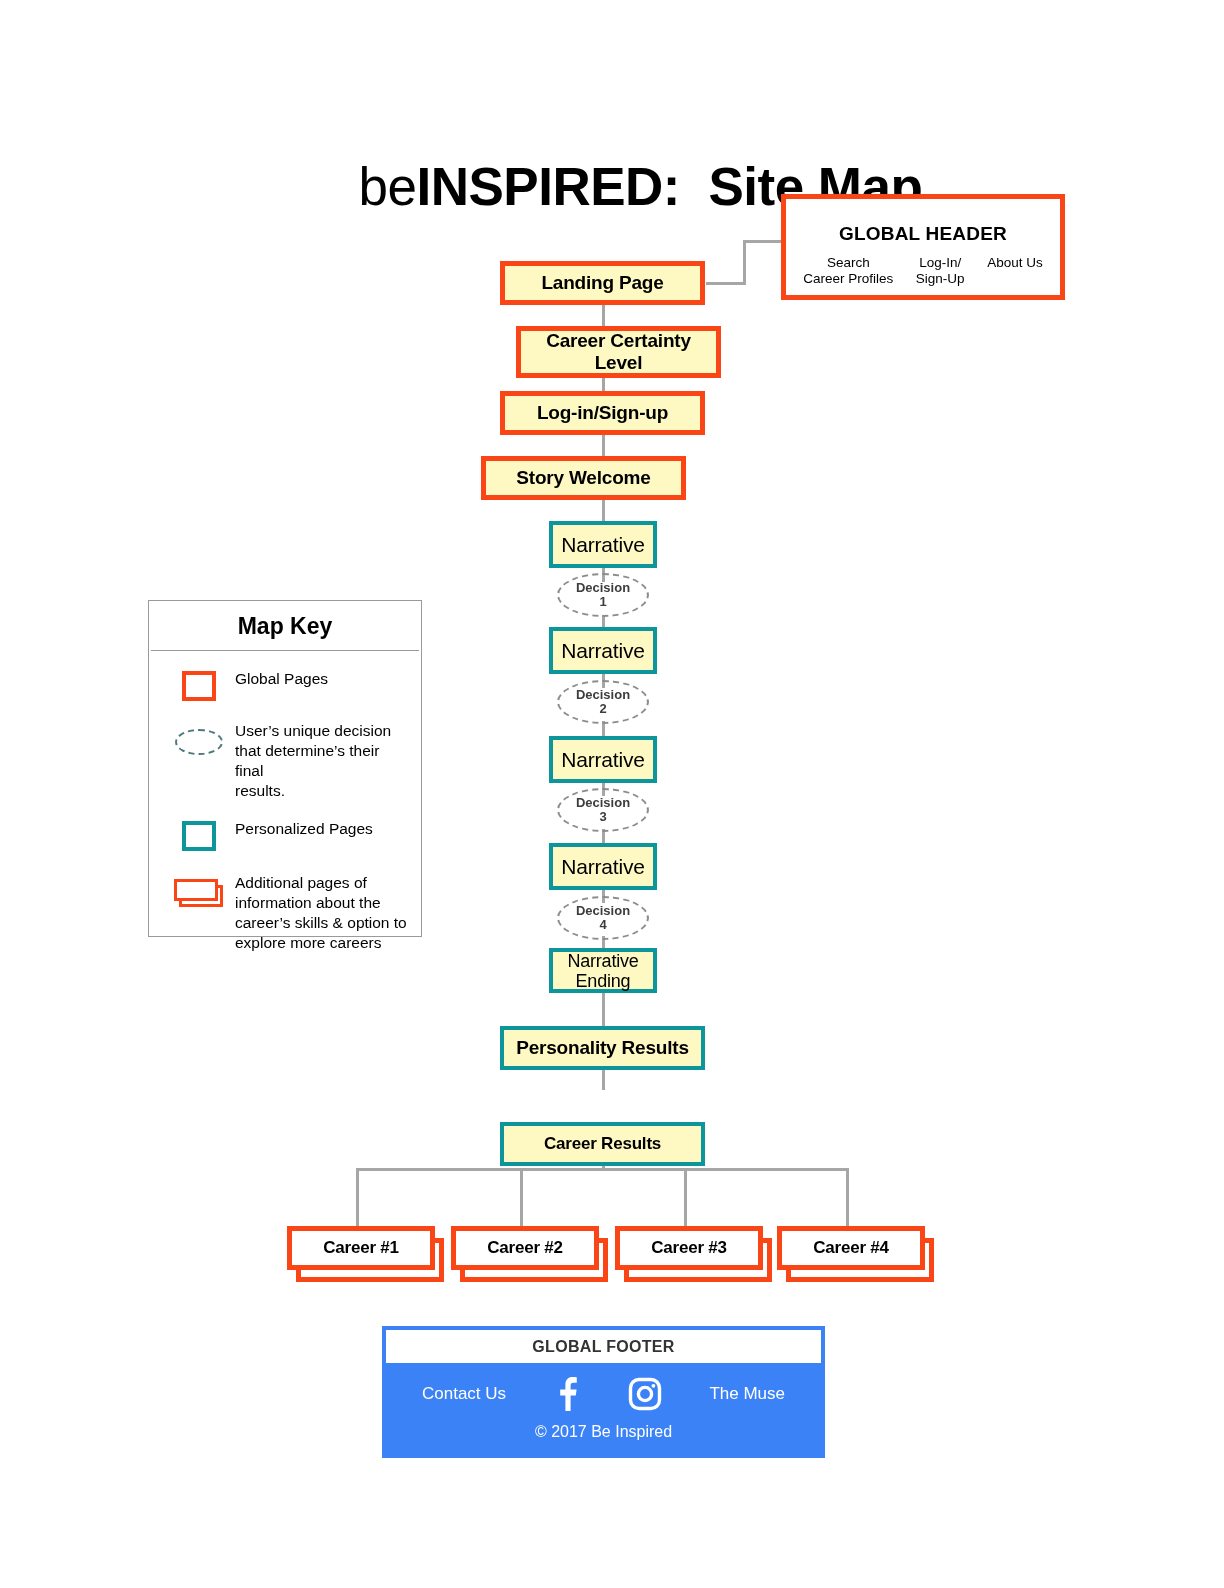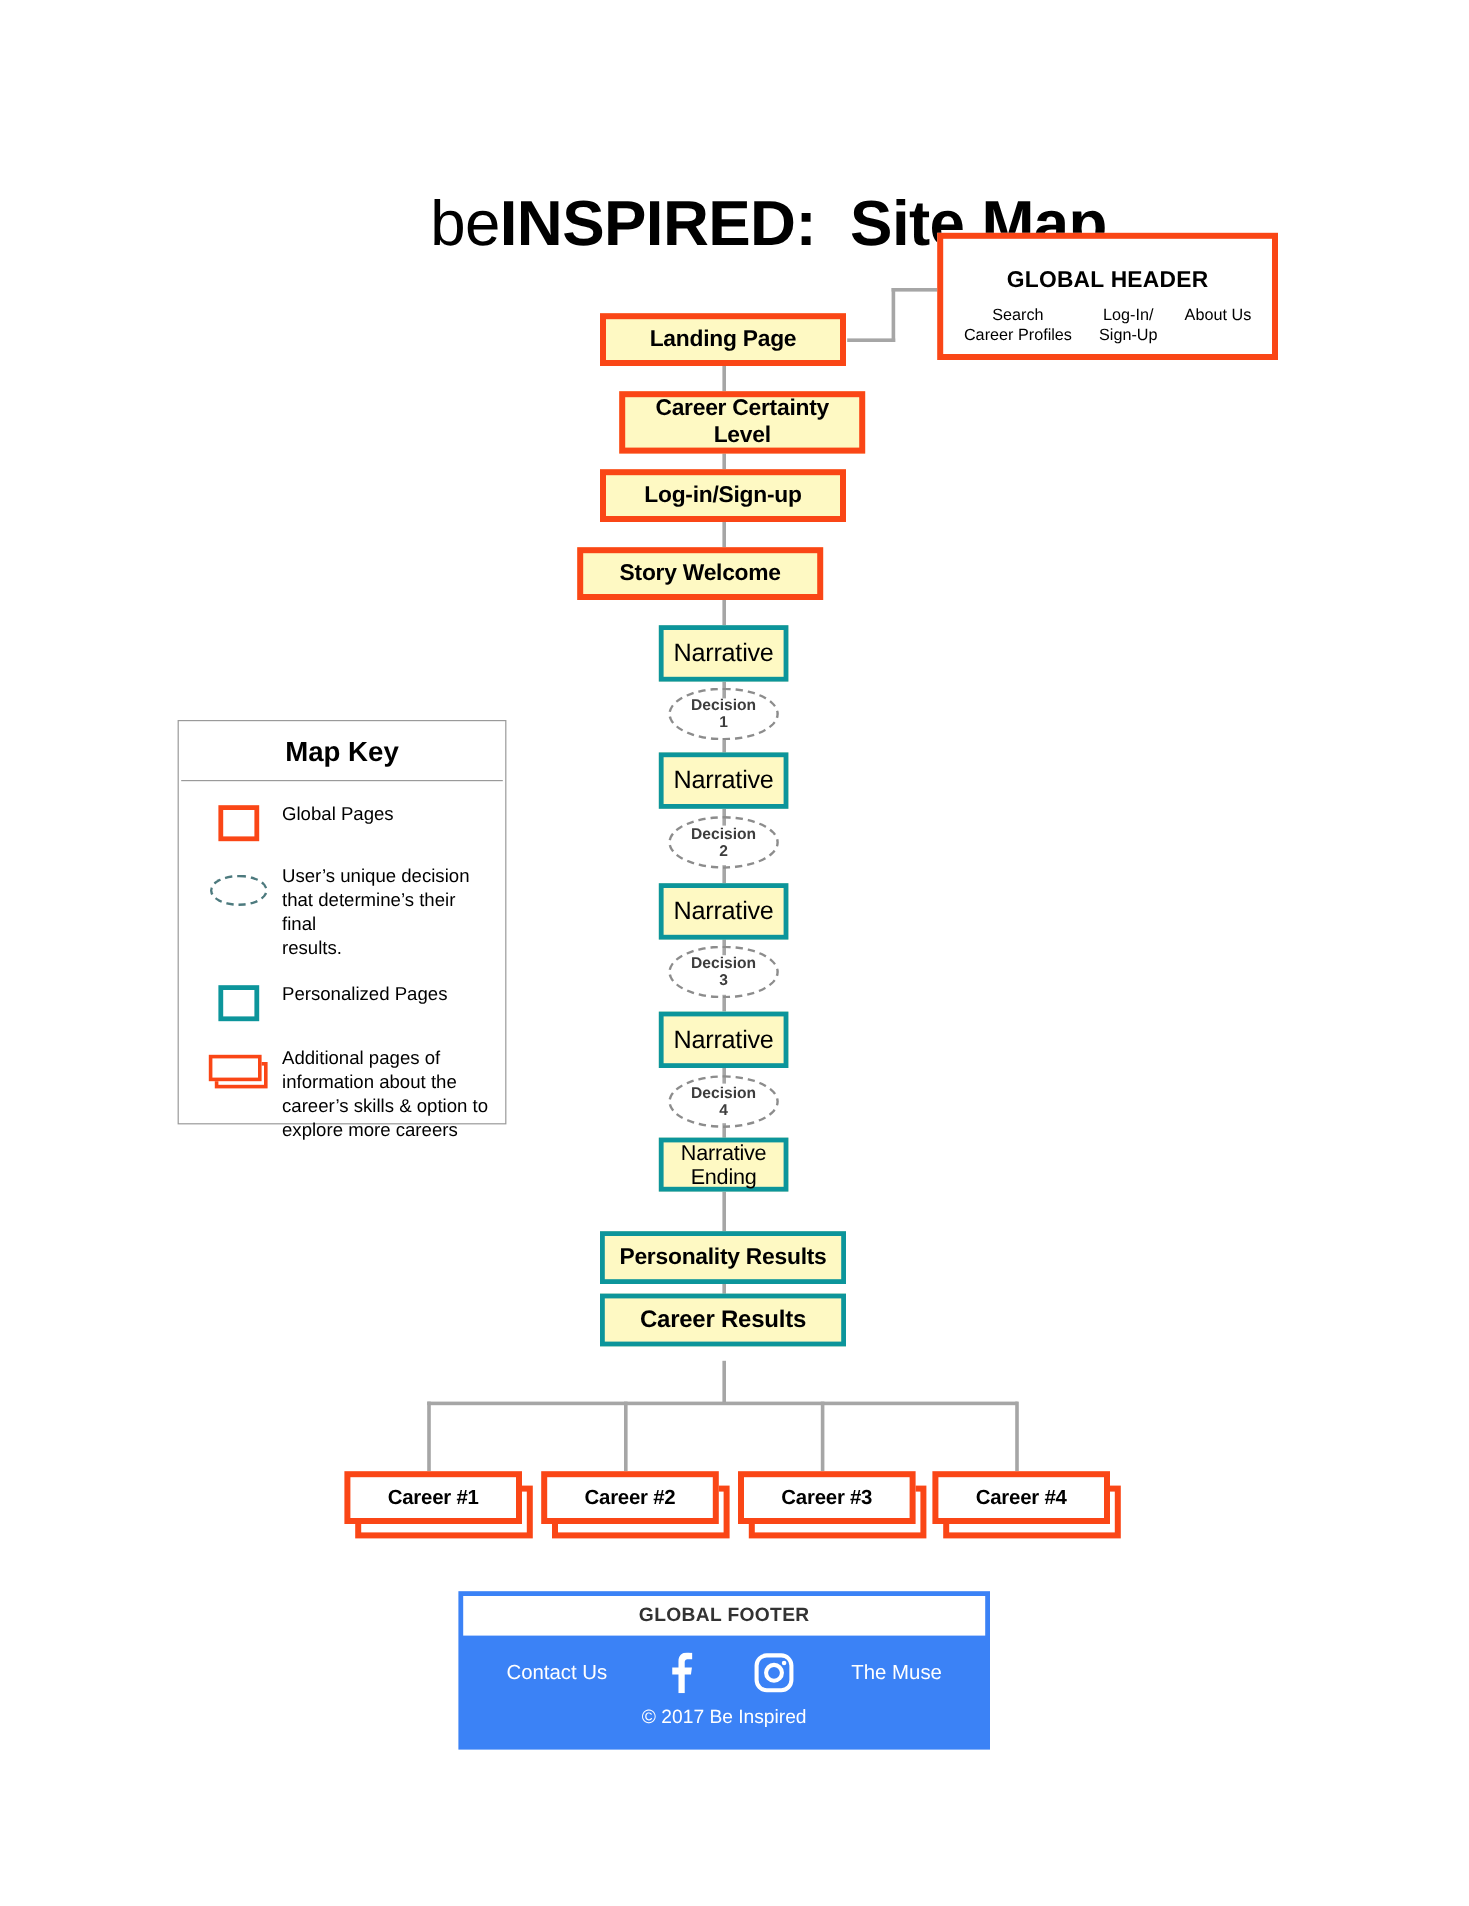--- a/index.html
+++ b/index.html
@@ -365,21 +365,21 @@
   </div>
 
   <div class="node personal plain" style="left:549px; top:948px; width:108px; height:45px; font-size:18px; line-height:20px; white-space:pre-line;">
     <span>Narrative
 Ending</span>
   </div>
 
   <div class="node personal" style="left:500px; top:1026px; width:205px; height:44px; font-size:19px;">
     <span>Personality Results</span>
   </div>
-  <div class="node personal" style="left:500px; top:1078px; width:205px; height:44px; font-size:20px;">
+  <div class="node personal" style="left:500px; top:1122px; width:205px; height:44px; font-size:17px;">
     <span>Career Results</span>
   </div>
 
   <div class="career" style="left:287px; top:1226px;">
     <div class="shadow"></div>
     <div class="front">
       <span>Career #1</span>
     </div>
   </div>
   <div class="career" style="left:451px; top:1226px;">

